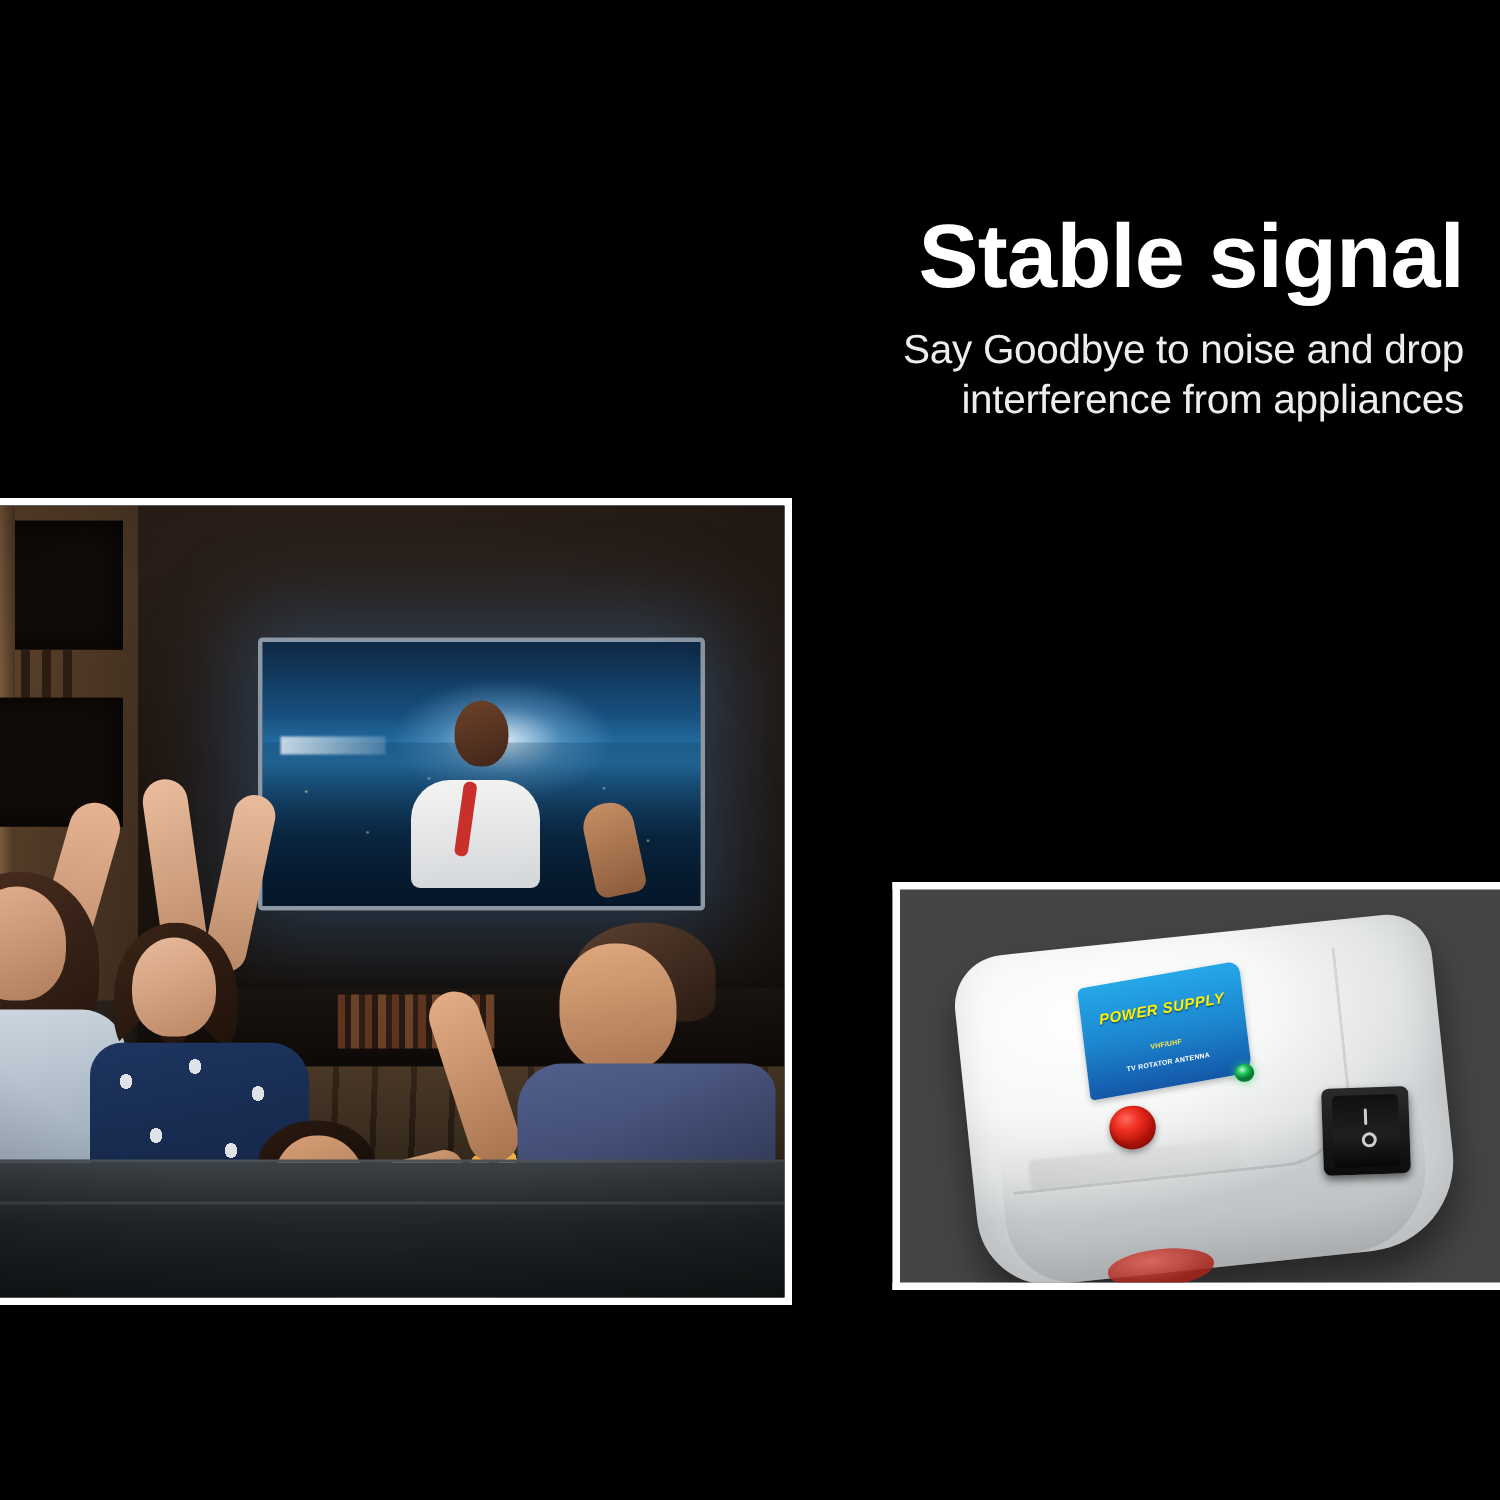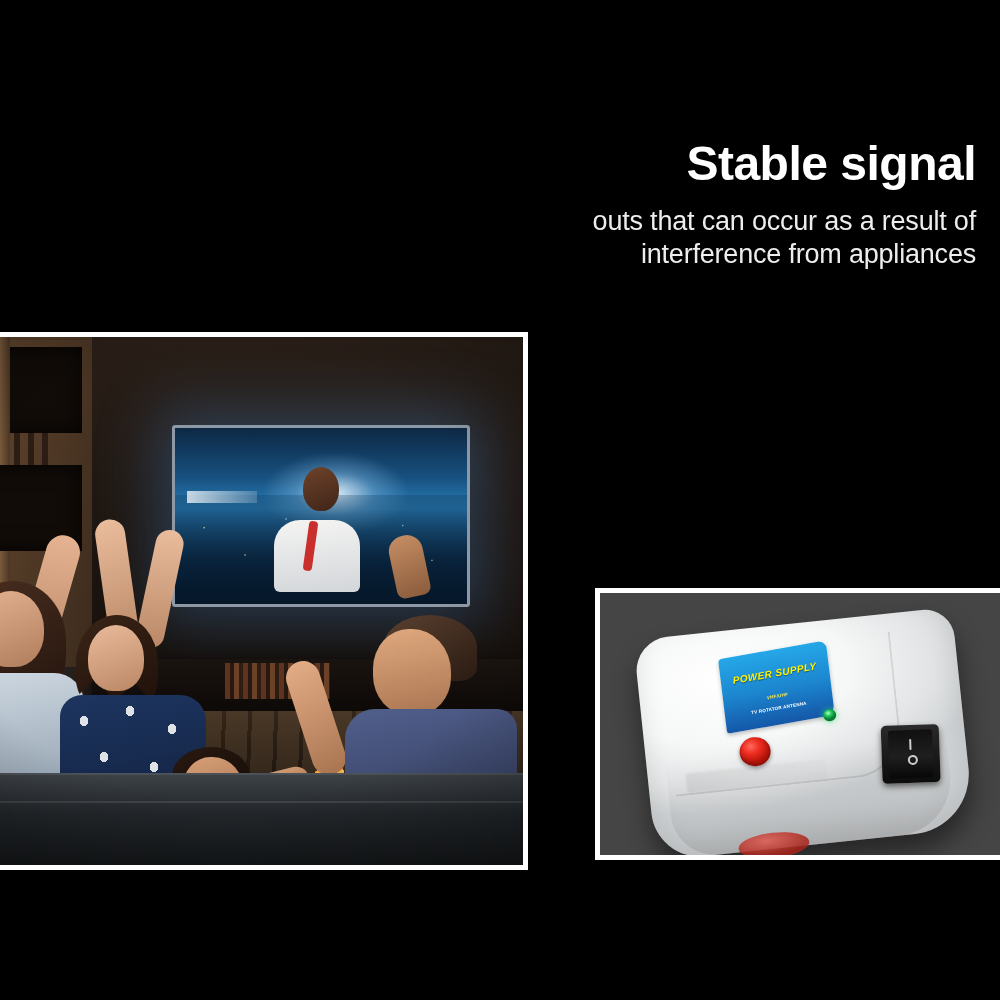--- a/index.html
+++ b/index.html
@@ -9,21 +9,21 @@
     width:1000px; height:1000px; overflow:hidden; position:relative;
     font-family:"Liberation Sans", sans-serif; color:#fff;
   }
 
   
   .copy-block{
     position:absolute; right:24px; top:140px; width:500px;
     text-align:right; z-index:6;
   }
   .headline{
-    font-size:48px; font-weight:700; line-height:1.02;
+    font-size:60px; font-weight:700; line-height:1.02;
     letter-spacing:-0.5px; color:#ffffff; white-space:nowrap;
   }
   .subhead{
     margin-top:12px;
     font-size:33px; font-weight:400; line-height:1.05;
     letter-spacing:-0.4px; color:#f2f2f2; white-space:nowrap;
   }
   .body-copy{
     margin-top:16px;
     font-size:27px; font-weight:400; line-height:1.22;
@@ -442,21 +442,21 @@
     </div>
 
     <div class="sofa"></div>
     <div class="vignette"></div>
   </div>
 </div>
 
 <div class="copy-block">
   <div class="headline">Stable signal</div>
   <div class="body-copy">
-    <span class="ln">outs that can occur as a result of</span>
+    <span class="ln">Say Goodbye to noise and drop</span>
     <span class="ln">interference from appliances</span>
   </div>
 </div>
 
 <div class="product-frame">
   <div class="device">
     <div class="device-body"></div>
     <div class="device-lip"></div>
     <div class="device-seam"></div>
     <div class="ghost-text"></div>

